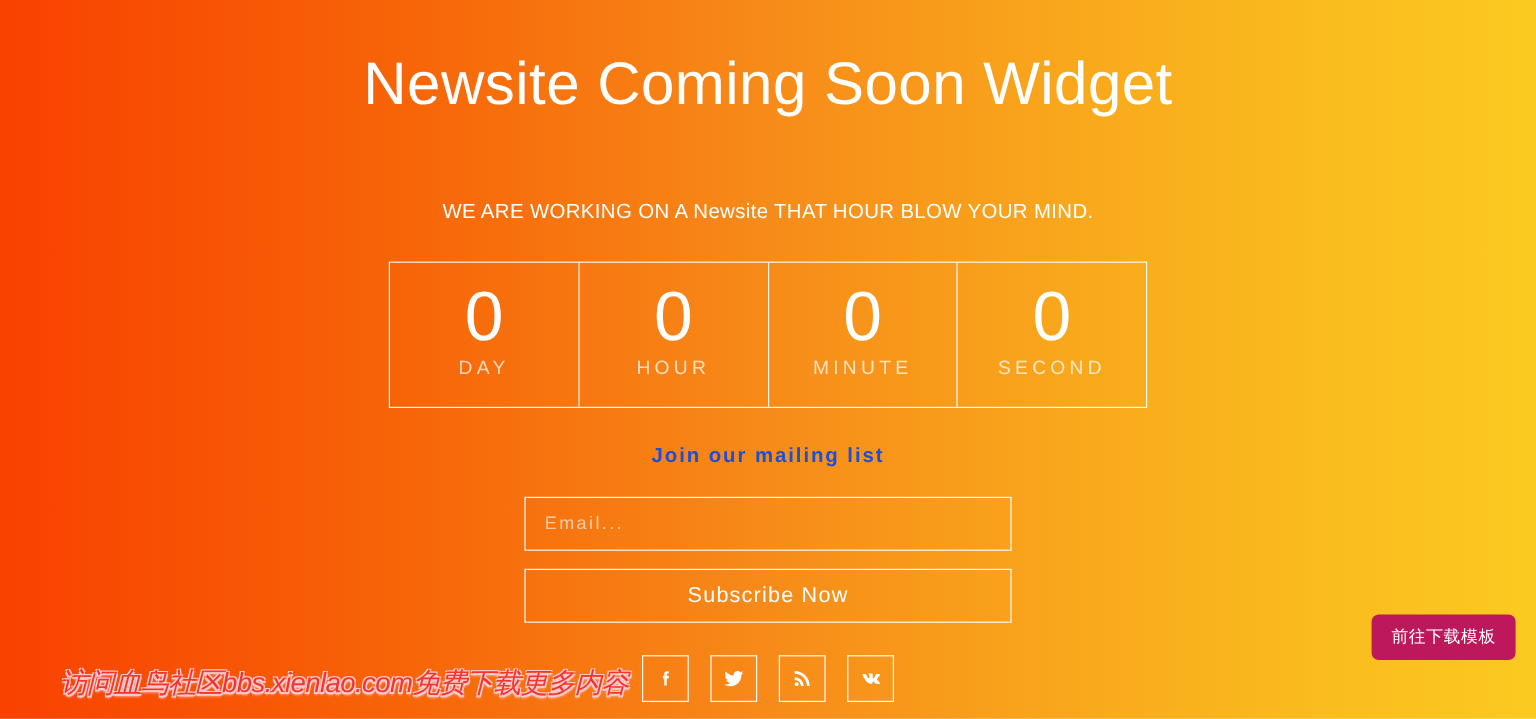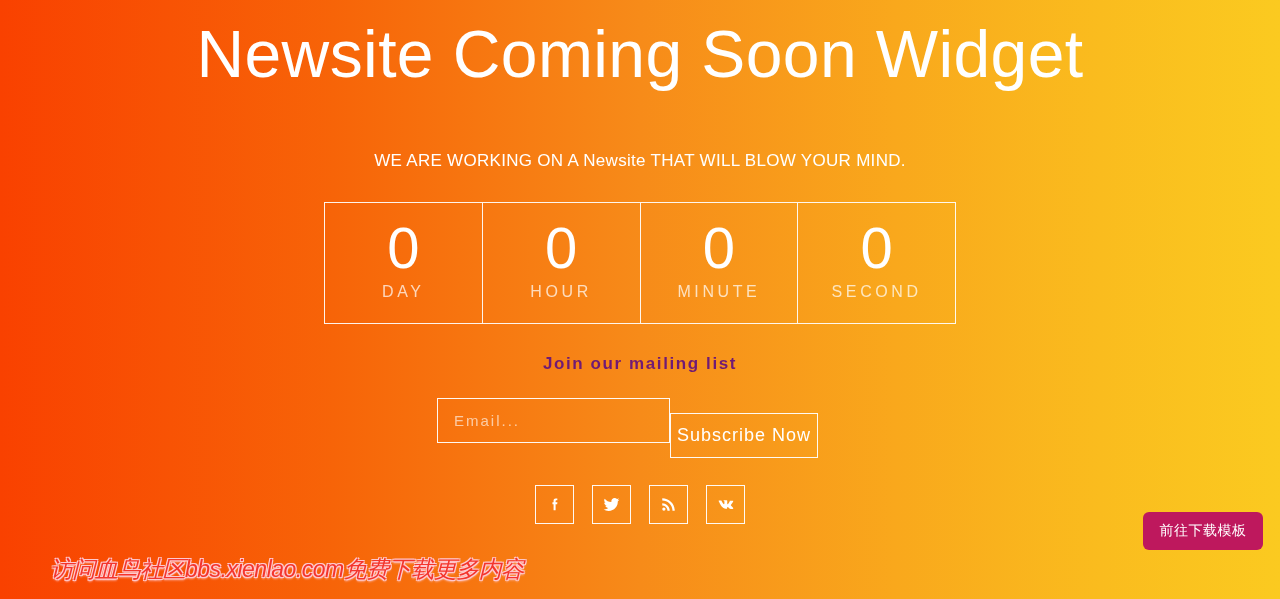--- a/index.html
+++ b/index.html
@@ -18,22 +18,22 @@
   .page {
     position: absolute;
     inset: 0;
     display: flex;
     flex-direction: column;
     align-items: center;
   }
 
   .page-title {
     margin: 0;
-    padding-top: 22px;
-    font-size: 66px;
+    padding-top: 38px;
+    font-size: 50px;
     font-weight: 300;
     color: #ffffff;
     letter-spacing: 0.4px;
     line-height: 64px;
     text-align: center;
     white-space: nowrap;
   }
 
   .subtitle {
     margin: 0;
@@ -84,29 +84,29 @@
     color: rgba(255,255,255,0.72);
     text-transform: uppercase;
   }
 
   .mailing-title {
     margin: 0;
     padding-top: 30px;
     font-size: 17px;
     font-weight: bold;
     letter-spacing: 1.6px;
-    color: #701a75;
+    color: #1d4ed8;
     text-align: center;
   }
 
   .form-area {
     margin-top: 24px;
     width: 406px;
     display: flex;
-    flex-direction: row;
+    flex-direction: column;
     align-items: stretch;
   }
 
   .email-input {
     height: 45px;
     box-sizing: border-box;
     background: transparent;
     border: 1px solid rgba(255,255,255,0.95);
     outline: none;
     color: #ffffff;
@@ -196,21 +196,21 @@
     justify-content: center;
   }
 </style>
 </head>
 <body>
 
 <div class="page">
 
   <h1 class="page-title">Newsite Coming Soon Widget</h1>
 
-  <p class="subtitle">WE ARE WORKING ON A Newsite THAT WILL BLOW YOUR MIND.</p>
+  <p class="subtitle">WE ARE WORKING ON A Newsite THAT HOUR BLOW YOUR MIND.</p>
 
   <div class="countdown">
     <div class="cd-cell">
       <div class="cd-value">0</div>
       <div class="cd-label">DAY</div>
     </div>
     <div class="cd-cell">
       <div class="cd-value">0</div>
       <div class="cd-label">HOUR</div>
     </div>

